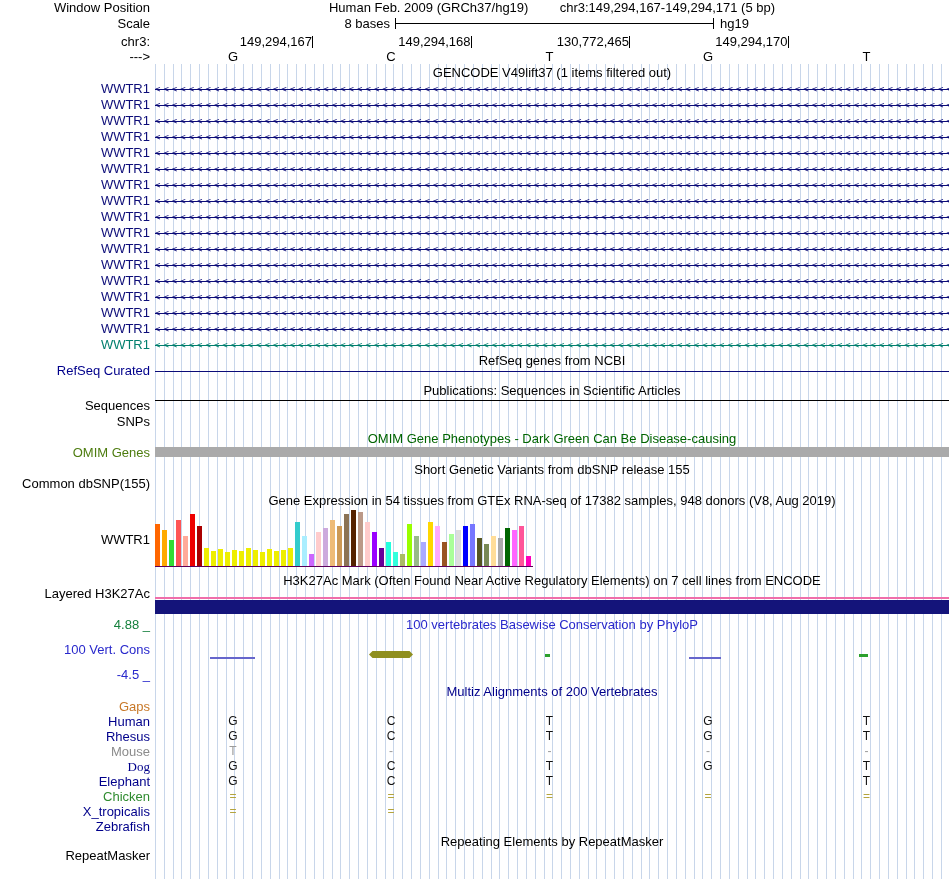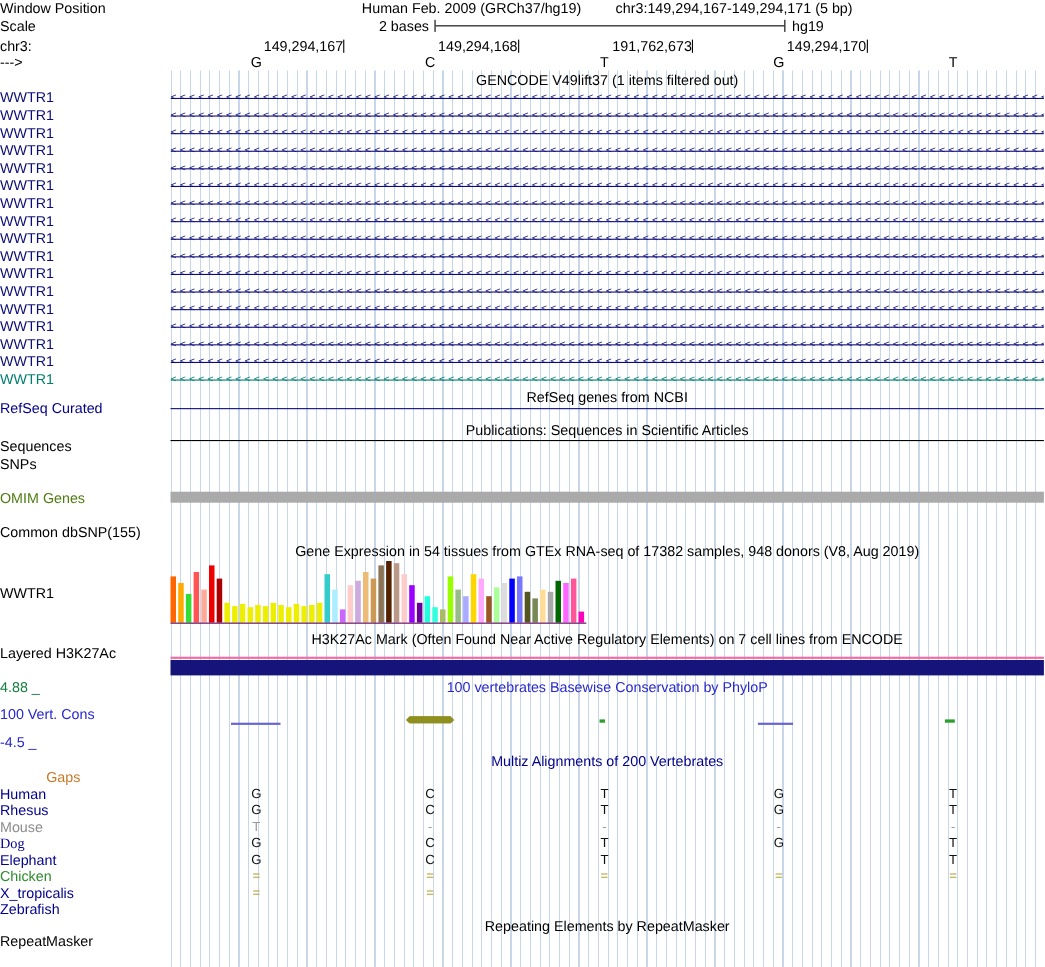--- a/index.html
+++ b/index.html
@@ -1,20 +1,20 @@
 <!DOCTYPE html>
 <html><head>
 <meta charset="utf-8">
 <style>
   html,body{margin:0;padding:0;background:#fff;}
   #page{position:relative;width:950px;height:879px;background:#fff;overflow:hidden;
         font-family:"Liberation Sans",sans-serif;font-size:13px;color:#000;}
   .guides{position:absolute;left:155px;top:64px;width:794px;height:815px;
         background-image:repeating-linear-gradient(90deg,#c8d6ea 0,#c8d6ea 1px,transparent 1px,transparent 8.83px);}
-  .lbl{position:absolute;left:0;width:150px;white-space:nowrap;line-height:14px;}
+  .lbl{position:absolute;left:0;width:150px;text-align:right;white-space:nowrap;line-height:14px;}
   .track{position:absolute;left:155px;width:794px;line-height:14px;}
   .hdr{text-align:center;}
   .item-line{position:absolute;left:155px;width:794px;height:0;border-top:1px solid #000;}
   .scale-text{position:absolute;left:0;width:235px;text-align:right;top:0;}
   .scale-bar{position:absolute;top:1px;height:11px;border-left:1px solid #000;border-right:1px solid #000;}
   .scale-bar::after{content:"";position:absolute;left:0;right:0;top:5px;border-top:1px solid #000;}
   .coord{position:absolute;top:0;text-align:right;}
   .tick{position:absolute;top:1px;width:1px;height:12px;background:#000;}
   .base{position:absolute;top:0;width:20px;text-align:center;}
   .tx{height:16px;overflow:hidden;}
@@ -36,32 +36,32 @@
 
   <div class="lbl" style="top:1px">Window Position</div>
   <div class="track hdr" style="top:1px">
     <span>Human Feb. 2009 (GRCh37/hg19)</span>
     <span style="display:inline-block;width:24px"></span>
     <span>chr3:149,294,167-149,294,171 (5 bp)</span>
   </div>
 
   <div class="lbl" style="top:17px">Scale</div>
   <div class="track" style="top:17px;height:14px">
-    <span class="scale-text">2 bases</span>
+    <span class="scale-text">8 bases</span>
     <div class="scale-bar" style="left:240px;width:317px"></div>
     <span style="position:absolute;left:565px;top:0">hg19</span>
   </div>
 
   <div class="lbl" style="top:35px">chr3:</div>
   <div class="track" style="top:35px;height:14px" id="coords">
       <span class="coord" style="left: 47px; width: 110px;">149,294,167</span>
       <div class="tick" style="left: 157px;"></div>
       <span class="coord" style="left: 205.5px; width: 110px;">149,294,168</span>
       <div class="tick" style="left: 315.5px;"></div>
-      <span class="coord" style="left: 364px; width: 110px;">191,762,673</span>
+      <span class="coord" style="left: 364px; width: 110px;">130,772,465</span>
       <div class="tick" style="left: 474px;"></div>
       <span class="coord" style="left: 522.5px; width: 110px;">149,294,170</span>
       <div class="tick" style="left: 632.5px;"></div>
     </div>
 
   <div class="lbl" style="top:50px">---&gt;</div>
   <div class="track" style="top:50px;height:14px" id="bases">
       <span class="base" style="left: 68px;">G</span>
       <span class="base" style="left: 226px;">C</span>
       <span class="base" style="left: 384.5px;">T</span>
@@ -74,23 +74,25 @@
   <div class="track hdr" style="top:354px">RefSeq genes from NCBI</div>
   <div class="lbl" style="top: 364px; color: rgb(0, 0, 139);">RefSeq Curated</div>
   <div class="item-line" style="top: 371px; border-top-color: rgb(12, 12, 120);"></div>
 
   <div class="track hdr" style="top:384px">Publications: Sequences in Scientific Articles</div>
   <div class="lbl" style="top:399px">Sequences</div>
   <div class="item-line" style="top: 400px; border-top-color: rgb(0, 0, 0);"></div>
 
   <div class="lbl" style="top:415px">SNPs</div>
 
+  <div class="track hdr" style="top: 432px; color: rgb(0, 100, 0);">OMIM Gene Phenotypes - Dark Green Can Be Disease-causing</div>
   <div class="lbl" style="top: 446px; color: #4d7c0f;">OMIM Genes</div>
   <div class="omim-bar" style="top: 447px; background: rgb(170, 170, 170);"></div>
 
+  <div class="track hdr" style="top:463px">Short Genetic Variants from dbSNP release 155</div>
   <div class="lbl" style="top:477px">Common dbSNP(155)</div>
 
   <div class="track hdr" style="top:494px">Gene Expression in 54 tissues from GTEx RNA-seq of 17382 samples, 948 donors (V8, Aug 2019)</div>
   <div class="lbl" style="top:533px">WWTR1</div>
   <div class="track" id="gtex-bars" style="top:508px;height:58px">
       <div class="gtex-bar" style="height: 42px; background: rgb(255, 102, 0);"></div>
       <div class="gtex-bar" style="height: 36px; background: rgb(255, 170, 0);"></div>
       <div class="gtex-bar" style="height: 26px; background: rgb(51, 221, 51);"></div>
       <div class="gtex-bar" style="height: 46px; background: rgb(255, 85, 85);"></div>
       <div class="gtex-bar" style="height: 30px; background: rgb(255, 170, 153);"></div>
@@ -243,21 +245,21 @@
     <div class="lbl" style="top: 337px; line-height: 16px; color: rgb(0, 127, 110);">WWTR1</div>
     <div class="track tx" style="top: 337px; color: rgb(0, 127, 110);">
       <div class="tx-ln"></div>
       <div class="tx-ar">&lt;&lt;&lt;&lt;&lt;&lt;&lt;&lt;&lt;&lt;&lt;&lt;&lt;&lt;&lt;&lt;&lt;&lt;&lt;&lt;&lt;&lt;&lt;&lt;&lt;&lt;&lt;&lt;&lt;&lt;&lt;&lt;&lt;&lt;&lt;&lt;&lt;&lt;&lt;&lt;&lt;&lt;&lt;&lt;&lt;&lt;&lt;&lt;&lt;&lt;&lt;&lt;&lt;&lt;&lt;&lt;&lt;&lt;&lt;&lt;&lt;&lt;&lt;&lt;&lt;&lt;&lt;&lt;&lt;&lt;&lt;&lt;&lt;&lt;&lt;&lt;&lt;&lt;&lt;&lt;&lt;&lt;&lt;&lt;&lt;&lt;&lt;&lt;&lt;&lt;&lt;&lt;&lt;&lt;&lt;&lt;</div>
     </div>
     <div class="cons-mark" style="left: 210px; top: 657px; width: 45px; height: 2px; background: rgb(102, 102, 204);"></div>
     <div class="cons-mark" style="left: 369px; top: 651px; width: 44px; height: 7px; background: rgb(143, 143, 31); clip-path: polygon(0px 50%, 8% 0px, 92% 0px, 100% 50%, 92% 100%, 8% 100%);"></div>
     <div class="cons-mark" style="left: 545px; top: 654px; width: 5px; height: 3px; background: rgb(44, 160, 44);"></div>
     <div class="cons-mark" style="left: 689px; top: 657px; width: 32px; height: 2px; background: rgb(102, 102, 204);"></div>
     <div class="cons-mark" style="left: 859px; top: 654px; width: 9px; height: 3px; background: rgb(44, 160, 44);"></div>
-    <div class="lbl" style="top: 699px; line-height: 15px; color: rgb(200, 120, 40); padding-left: 42px;">Gaps</div>
+    <div class="lbl" style="top: 699px; line-height: 15px; color: rgb(200, 120, 40);">Gaps</div>
     <div class="track mz" style="top: 699px;"></div>
     <div class="lbl" style="top: 714px; line-height: 15px; color: rgb(0, 0, 139);">Human</div>
     <div class="track mz" style="top: 714px;">
       <span class="mz-cell" style="left: 68px; color: rgb(17, 17, 17);">G</span>
       <span class="mz-cell" style="left: 226px; color: rgb(17, 17, 17);">C</span>
       <span class="mz-cell" style="left: 384.5px; color: rgb(17, 17, 17);">T</span>
       <span class="mz-cell" style="left: 543px; color: rgb(17, 17, 17);">G</span>
       <span class="mz-cell" style="left: 701.5px; color: rgb(17, 17, 17);">T</span>
     </div>
     <div class="lbl" style="top: 729px; line-height: 15px; color: rgb(0, 0, 139);">Rhesus</div>

